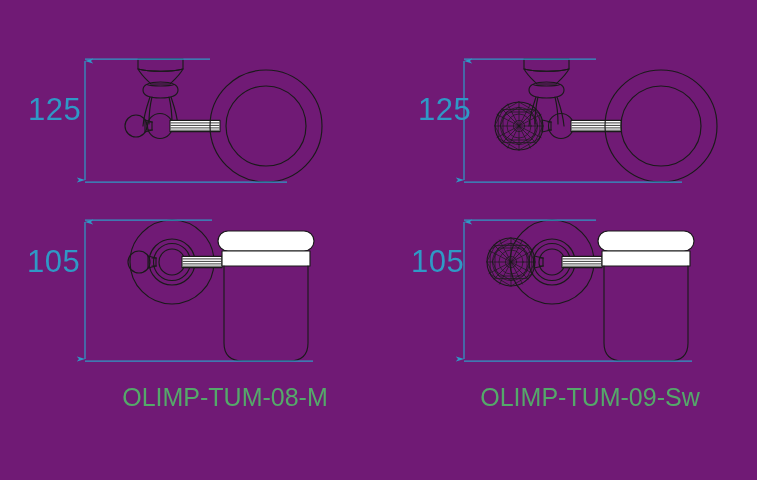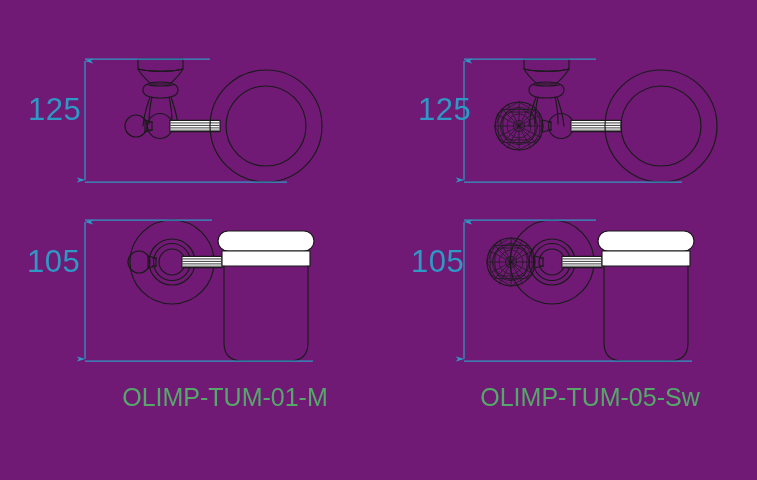--- a/index.html
+++ b/index.html
@@ -276,17 +276,17 @@
   </svg>
 
   <div class="dim-label" id="dim-125-left">125</div>
 
   <div class="dim-label" id="dim-125-right">125</div>
 
   <div class="dim-label" id="dim-105-left">105</div>
 
   <div class="dim-label" id="dim-105-right">105</div>
 
-  <div class="part-label" id="label-left">OLIMP-TUM-01-M</div>
-
-  <div class="part-label" id="label-right">OLIMP-TUM-05-Sw</div>
+  <div class="part-label" id="label-left">OLIMP-TUM-08-M</div>
+
+  <div class="part-label" id="label-right">OLIMP-TUM-09-Sw</div>
 
 </div>
 
 </body></html>

